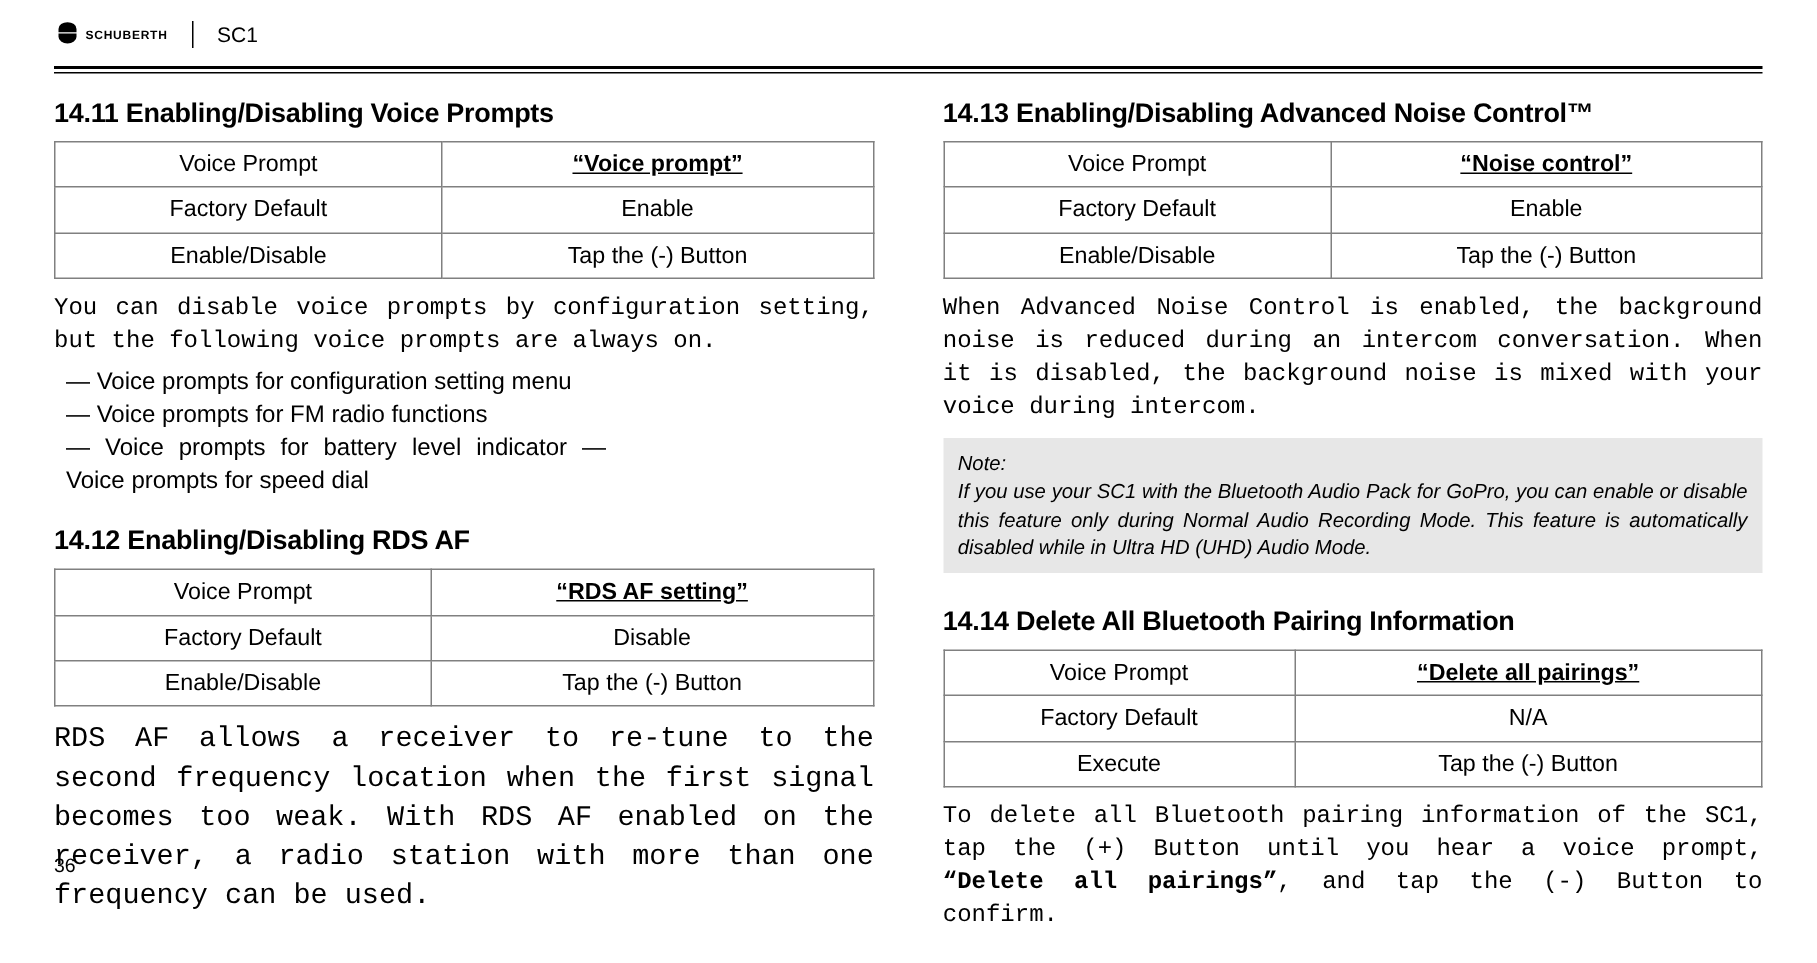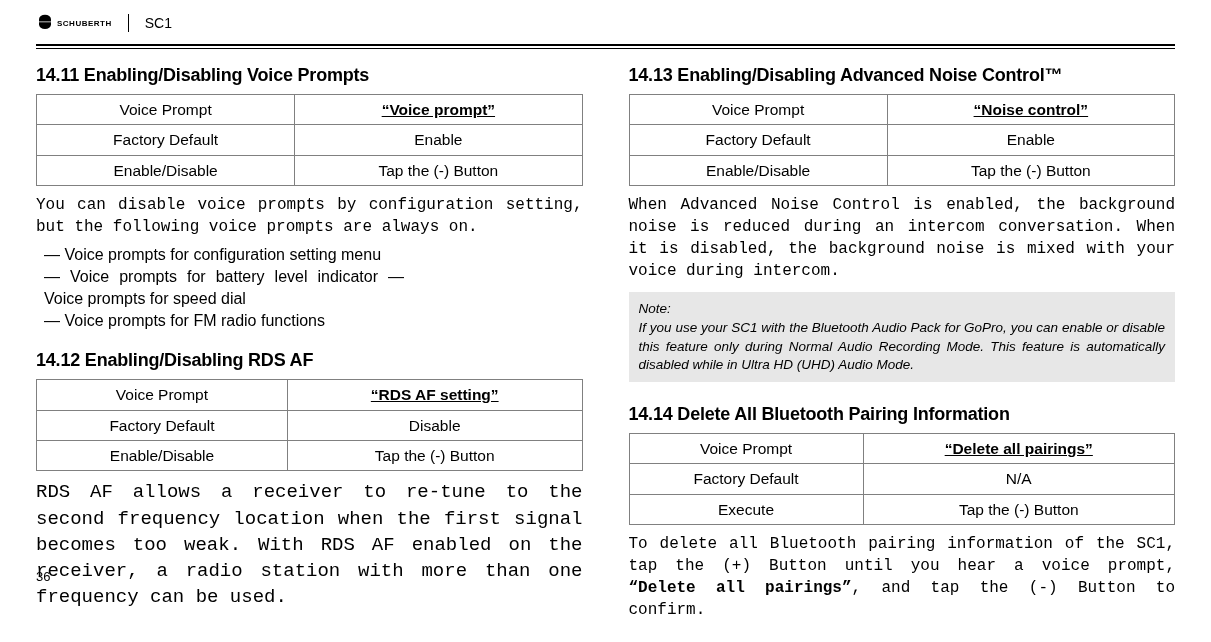--- a/index.html
+++ b/index.html
@@ -67,22 +67,22 @@
           </tr>
           <tr>
             <td>Enable/Disable</td>
             <td>Tap the (-) Button</td>
           </tr>
         </tbody>
           </table>
         <p class="para">You can disable voice prompts by configuration setting, but the following voice prompts are always on.</p>
         <div class="list">
           <div class="item">— Voice prompts for configuration setting menu</div>
+          <div class="item">— Voice prompts for FM radio functions</div>
           <div class="item" style="max-width:360px;">— Voice prompts for battery level indicator — Voice prompts for speed dial</div>
-          <div class="item">— Voice prompts for FM radio functions</div>
         </div>
       </div>
 
       <div class="sect">
         <h2>14.12 Enabling/Disabling RDS AF</h2>
         <table>
           <tbody>
               <tr>
             <td>Voice Prompt</td>
             <td class="bold">“RDS AF setting”</td>

